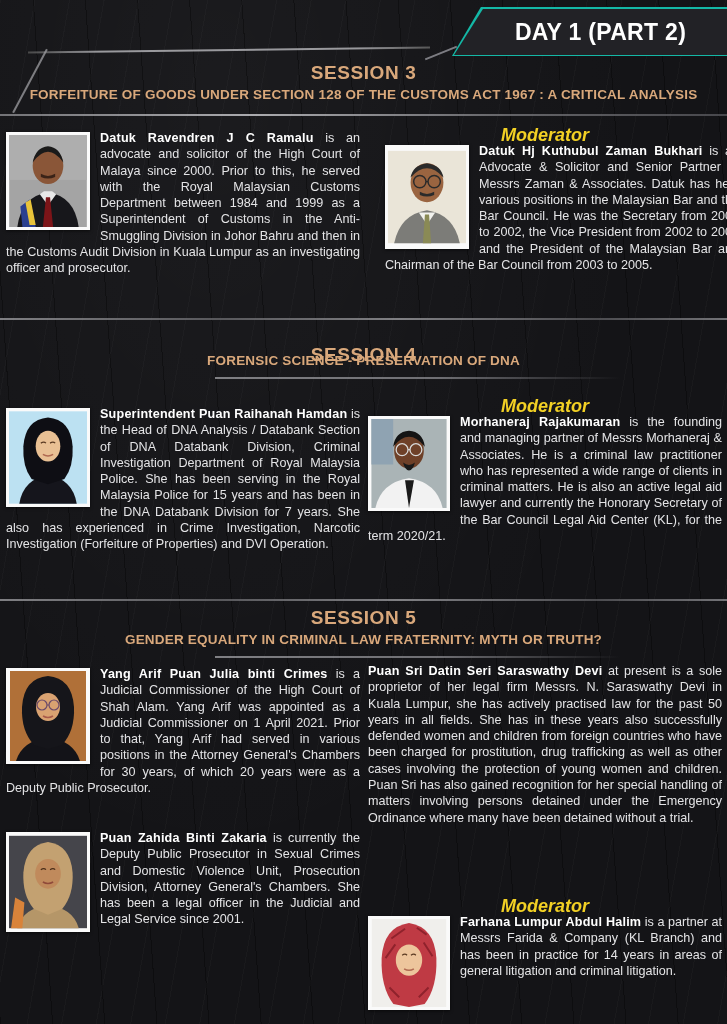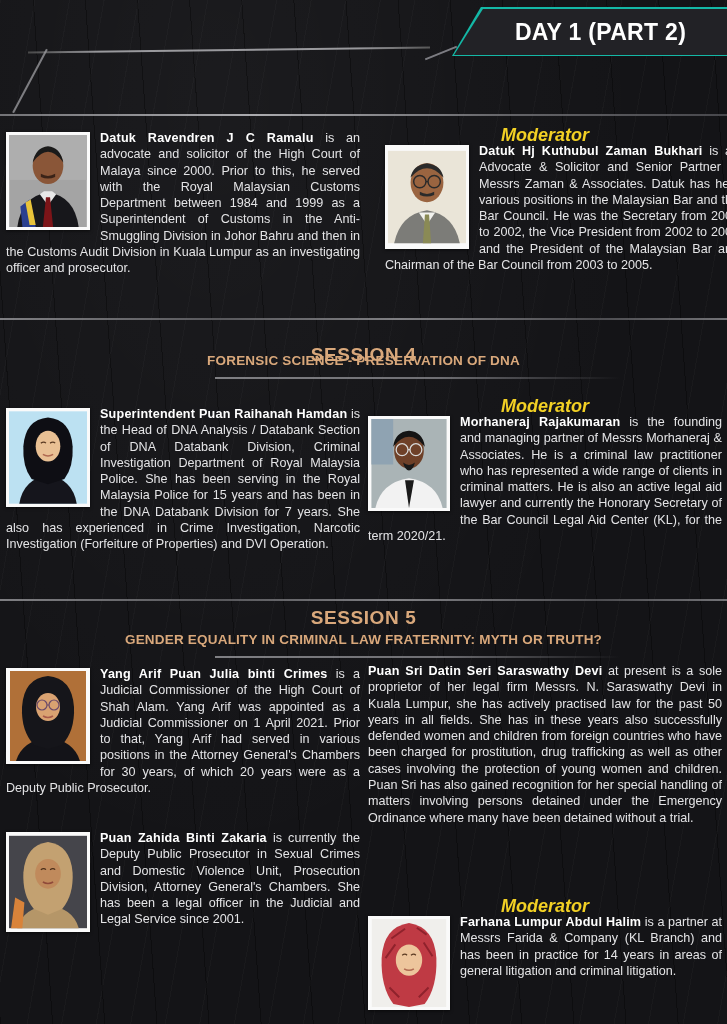--- a/index.html
+++ b/index.html
@@ -93,20 +93,22 @@
 
   <div class="day-outer">
     <div class="day-inner">
       <span class="day-label">DAY 1 (PART 2)</span>
     </div>
   </div>
   <div class="rule rule-title"></div>
   <div class="rule diag-s3"></div>
   <div class="rule diag-day"></div>
 
+  <h2 class="session-name s3-name">SESSION 3</h2>
+  <p class="session-sub s3-sub">FORFEITURE OF GOODS UNDER SECTION 128 OF THE CUSTOMS ACT 1967 : A CRITICAL ANALYSIS</p>
   <div class="rule rule-s3-bottom"></div>
 
   <div class="bio bio-s3-speaker">
     <span class="photo-frame">
       <svg width="78" height="92" viewBox="0 0 76 90" aria-hidden="true">
         <rect width="76" height="90" fill="#a4a4a4"></rect>
         <rect width="76" height="44" fill="#aeaeae"></rect>
         <path d="M8 90 Q12 60 38 56 Q64 60 68 90 Z" fill="#17171b"></path>
         <path d="M30 58 L38 69 L46 58 L42 55 L34 55 Z" fill="#e8e8e8"></path>
         <path d="M36 61 h4 l3 29 h-10 Z" fill="#7c1418"></path>

